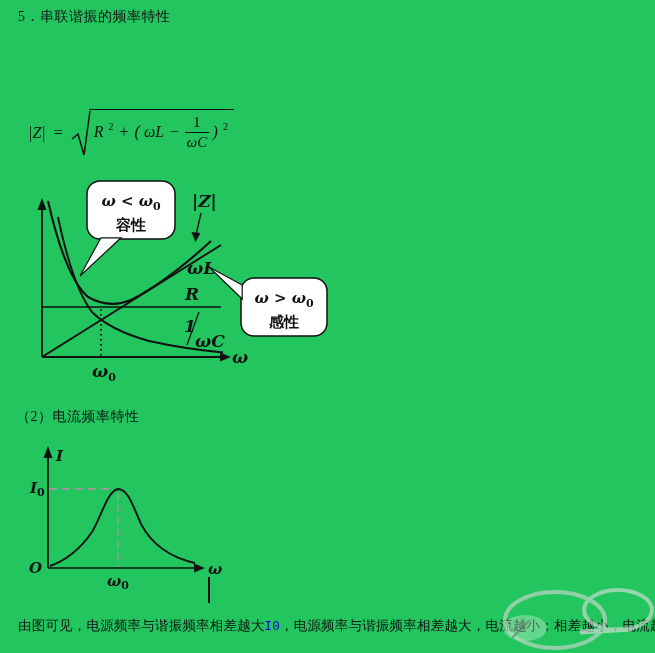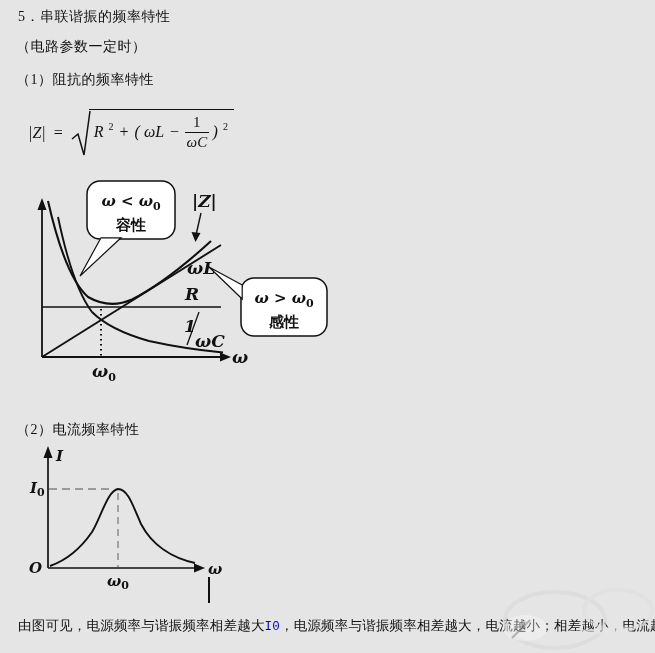--- a/index.html
+++ b/index.html
@@ -1,24 +1,24 @@
 <!DOCTYPE html>
 <html><head>
 <meta charset="utf-8">
 <style>
   html,body{margin:0;padding:0;background:#fff;}
   .page{
-    position:relative;width:655px;height:653px;background:#e5e5e5;overflow:hidden;
+    position:relative;width:655px;height:653px;background:#22c55e;overflow:hidden;
     font-family:"Liberation Serif","DejaVu Serif",serif;color:#111;
   }
   .tline{position:absolute;left:18px;font-size:14px;letter-spacing:.5px;white-space:nowrap;}
   .t-title{top:8px;}
   .t-note{top:38px;left:16px;}
   .t-sec1{top:71px;left:16px;}
-  .t-sec2{top:408px;left:16px;margin-top:13px;}
+  .t-sec2{top:408px;left:16px;}
 
   
   .formula{position:absolute;left:28px;top:109px;display:flex;align-items:center;
            font-size:16px;color:#111;}
   .it{font-style:italic;}
   .f-eq{margin:0 8px;}
   .root{display:inline-flex;align-items:flex-start;}
   .rsign{flex:0 0 auto;}
   .radicand{display:inline-flex;align-items:center;border-top:1.6px solid #111;
             padding:4px 6px 0 5px;margin-left:-2px;gap:4px;white-space:nowrap;}
@@ -46,22 +46,20 @@
               letter-spacing:.2px;white-space:nowrap;z-index:1;}
   .link{color:#0000cc;font-family:"Liberation Mono","DejaVu Sans Mono",monospace;font-size:12.5px;}
   .watermark{position:absolute;left:480px;top:580px;z-index:2;pointer-events:none;opacity:.6;}
 </style>
 </head>
 <body>
 
 <div class="page">
 
   <div class="tline t-title">5．串联谐振的频率特性</div>
-  <div class="tline t-note">（电路参数一定时）</div>
-  <div class="tline t-sec1">（1）阻抗的频率特性</div>
 
   <div class="formula">
     <span class="it">|Z|</span>
     <span class="f-eq">=</span>
     <span class="root">
       <svg class="rsign" width="20" height="48" viewBox="0 0 20 48">
         <polyline class="stroke" stroke-width="1.5" points="1,30 7,25 13,46 19,2"></polyline>
       </svg>
       <span class="radicand">
         <span class="it">R</span>

